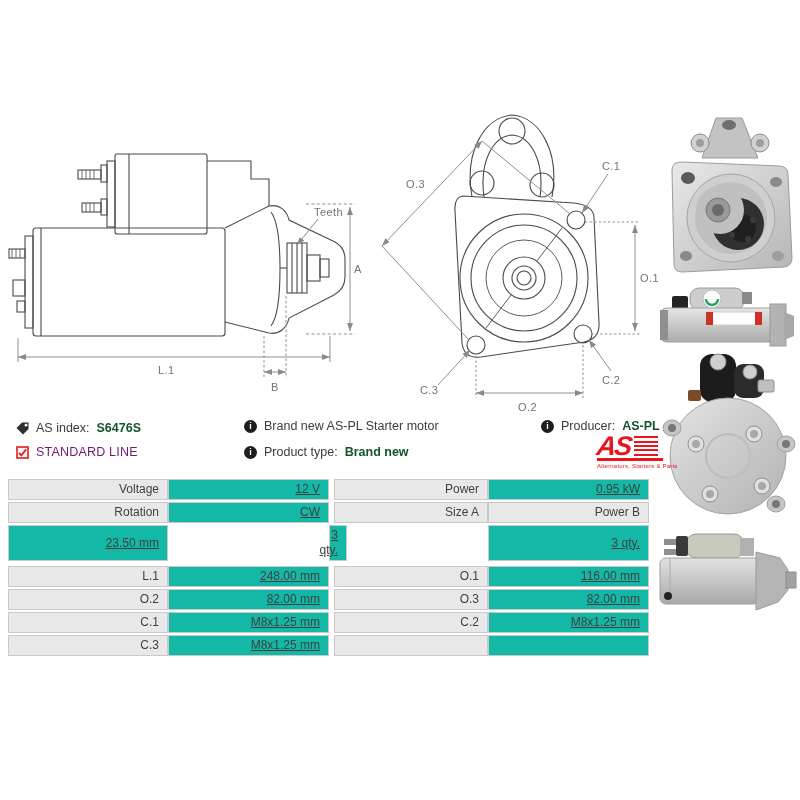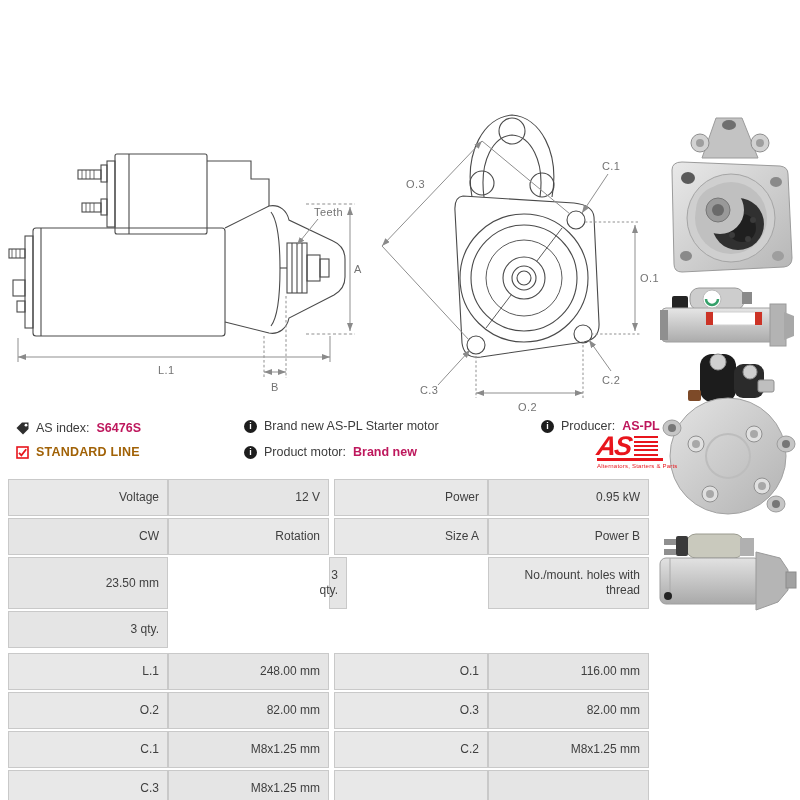--- a/index.html
+++ b/index.html
@@ -3,40 +3,40 @@
 <meta charset="utf-8">
 <style>
   html,body{margin:0;padding:0;background:#ffffff;}
   .page{position:relative;width:800px;height:800px;background:#fff;overflow:hidden;
         font-family:"Liberation Sans",sans-serif;color:#3f3f3f;}
   .abs{position:absolute;}
   
   .dlabel text{font-family:"Liberation Sans",sans-serif;font-size:11px;fill:#737373;letter-spacing:.4px;}
   
   .inforow{position:absolute;display:flex;align-items:center;gap:7px;height:16px;font-size:12.5px;color:#3c3c3c;white-space:nowrap;}
-  .inforow b{color:#be185d;}
+  .inforow b{color:#14532d;}
   .info-icon{display:inline-flex;width:13px;height:13px;border-radius:50%;background:#1d1d1d;color:#fff;
              font-size:9px;font-weight:bold;align-items:center;justify-content:center;line-height:13px;flex:0 0 13px;}
-  .std-line{color:#a16207;font-weight:bold;letter-spacing:.2px;}
+  .std-line{color:#701a75;font-weight:normal;letter-spacing:.2px;}
   
   .as-logo{position:absolute;left:597px;top:435px;width:80px;}
   .logo-row{display:flex;align-items:flex-end;gap:3px;}
   .logo-as{color:#e8151c;font-weight:bold;font-style:italic;font-size:27px;line-height:21px;letter-spacing:-2px;transform:skewX(-8deg);}
   .logo-stripes{display:flex;flex-direction:column;justify-content:flex-end;}
   .logo-stripes i{display:block;width:24px;height:2px;background:#e8151c;margin:1.2px 0;}
   .logo-bar{width:66px;height:2.5px;background:#e8151c;margin-top:1.5px;}
   .logo-tagline{font-size:6px;color:#e8151c;margin-top:2px;white-space:nowrap;letter-spacing:.2px;}
   
   .spec{position:absolute;left:8px;top:479px;}
   .tblock{display:grid;grid-template-columns:160px 161px 5px 154px 161px;row-gap:2px;}
   .tblock.second{margin-top:5px;}
   .cell{box-sizing:border-box;border:1px solid #c9c9c9;min-height:21px;display:flex;align-items:center;
-        justify-content:flex-end;text-align:right;padding:10px 8px;font-size:12px;line-height:1.25;color:#3f3f3f;}
+        justify-content:flex-end;text-align:right;padding:2px 8px;font-size:12px;line-height:1.25;color:#3f3f3f;}
   .lbl{background:#e8e8e8;}
-  .val{background:#e5e5e5;}
+  .val{background:#14b8a6;text-decoration:underline;}
   .spacer{border:none;background:transparent;}
 </style>
 </head>
 <body>
 
 <div class="page">
 
   <svg class="abs" style="left:8px;top:112px" width="355" height="300" viewBox="0 0 355 300">
     <defs>
       <marker id="arwS" markerWidth="9" markerHeight="8" refX="8" refY="3" orient="auto-start-reverse" markerUnits="userSpaceOnUse">
@@ -274,21 +274,21 @@
   <div class="inforow" style="left:16px;top:444px">
     <svg width="13" height="13" viewBox="0 0 13 13">
       <rect x="1" y="1" width="11" height="11" fill="none" stroke="#e8151c" stroke-width="1.6"></rect>
       <path d="M3,6.8 L5.4,9.4 L10.2,3.2" fill="none" stroke="#e8151c" stroke-width="1.8"></path>
     </svg>
     <span class="std-line">STANDARD LINE</span>
   </div>
 
   <div class="inforow" style="left:244px;top:444px">
     <span class="info-icon">i</span>
-    <span>Product motor:</span>
+    <span>Product type:</span>
     <b>Brand new</b>
   </div>
 
   <div class="as-logo">
     <div class="logo-row">
       <span class="logo-as">AS</span>
       <span class="logo-stripes">
           <i></i>
           <i></i>
           <i></i>
@@ -301,32 +301,31 @@
   </div>
 
   <div class="spec">
     <div class="tblock">
       <div class="cell lbl">Voltage</div>
       <div class="cell val">12 V</div>
       <div class="spacer"></div>
       <div class="cell lbl">Power</div>
       <div class="cell val">0.95 kW</div>
 
+      <div class="cell lbl">Rotation</div>
       <div class="cell val">CW</div>
-      <div class="cell lbl">Rotation</div>
       <div class="spacer"></div>
       <div class="cell lbl">Size A</div>
 
       <div class="cell lbl">Power B</div>
       <div class="cell val">23.50 mm</div>
       <div class="spacer"></div>
 
       <div class="cell val">3 qty.</div>
       <div class="spacer"></div>
-      <div class="cell lbl">No./mount. holes with thread</div>
       <div class="cell val">3 qty.</div>
     </div>
 
     <div class="tblock second">
       <div class="cell lbl">L.1</div>
       <div class="cell val">248.00 mm</div>
       <div class="spacer"></div>
       <div class="cell lbl">O.1</div>
       <div class="cell val">116.00 mm</div>
 

